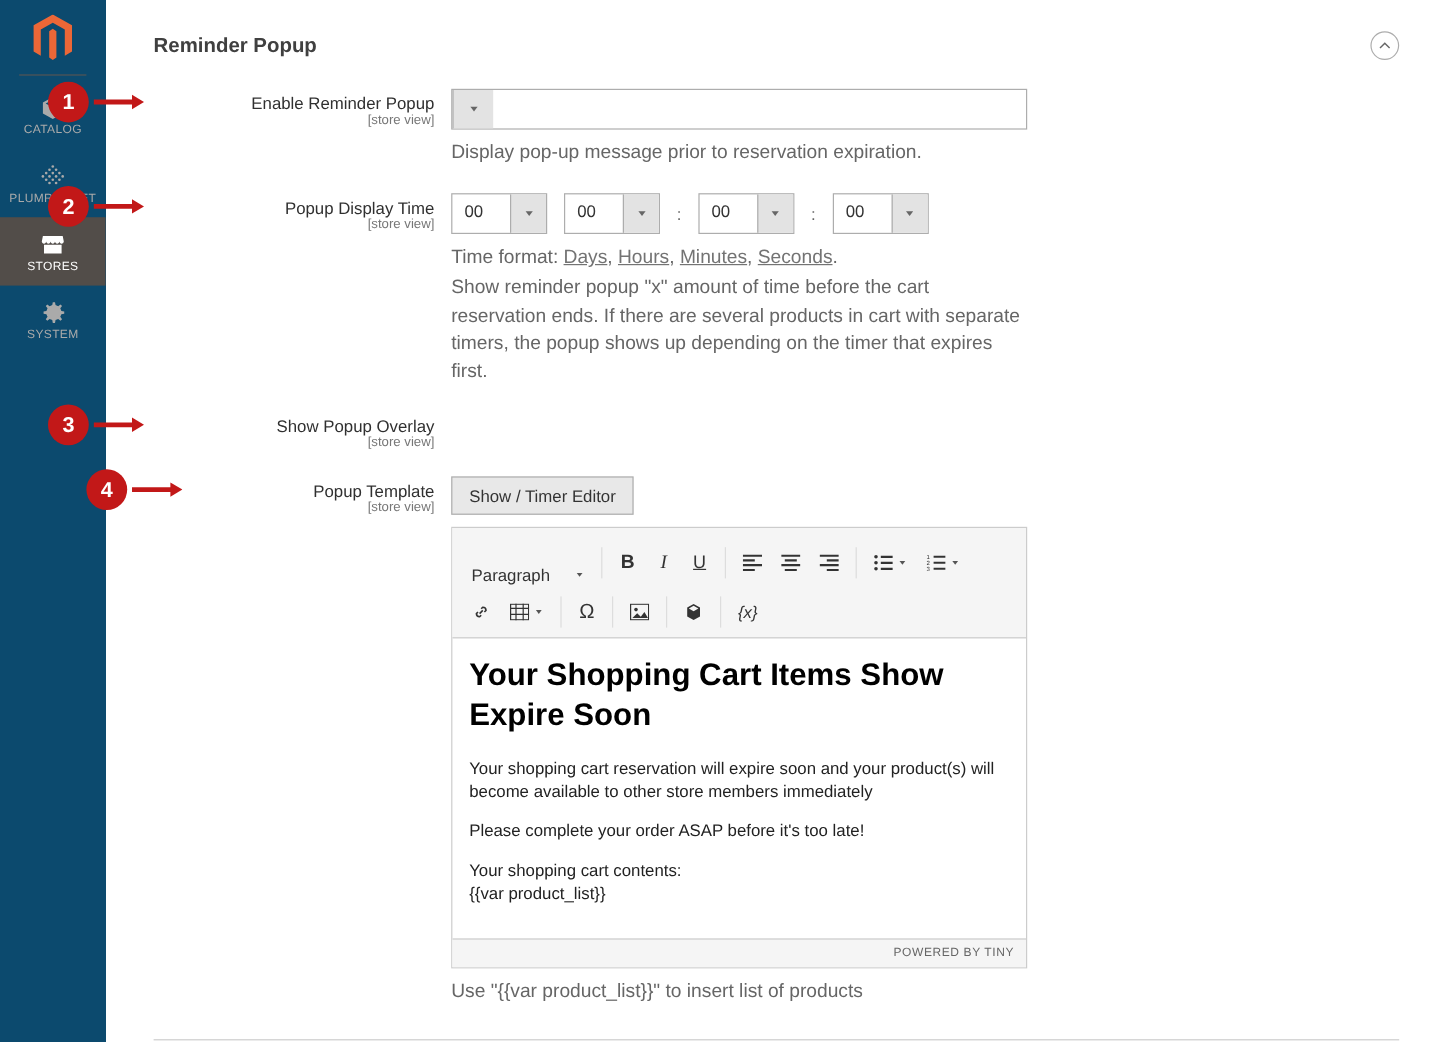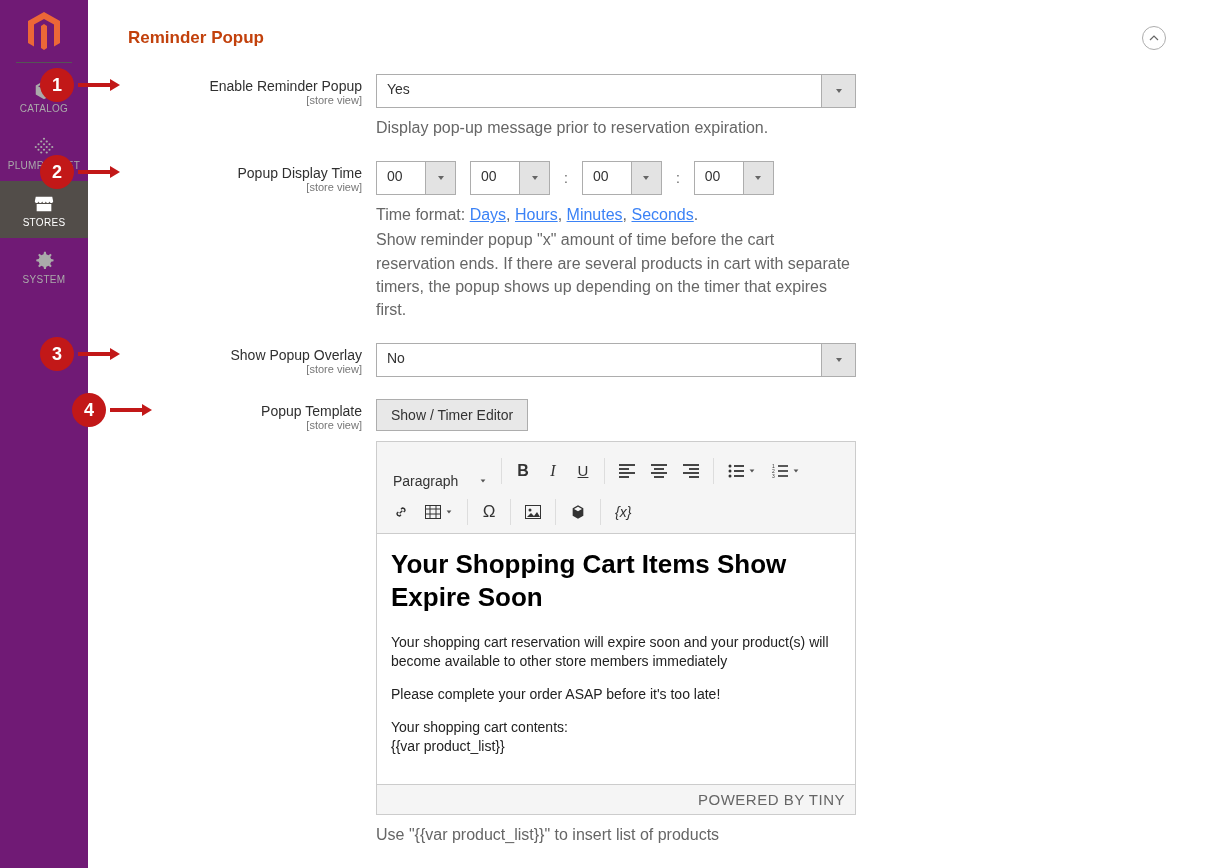--- a/index.html
+++ b/index.html
@@ -1,57 +1,57 @@
 <!DOCTYPE html>
 <html><head>
 <meta charset="utf-8">
 <style>
 * { box-sizing: border-box; margin: 0; padding: 0; }
 body { font-family: 'Helvetica Neue', Helvetica, Arial, sans-serif; background: #fff; color: #333; font-size: 14px; }
-.sidebar { position: fixed; left: 0; top: 0; width: 88px; height: 100vh; background: #701a75; display: flex; flex-direction: column; align-items: center; padding-top: 12px; }
+.sidebar { position: fixed; left: 0; top: 0; width: 88px; height: 100vh; background: #0c4a6e; display: flex; flex-direction: column; align-items: center; padding-top: 12px; }
 .logo { width: 40px; height: 40px; margin-bottom: 10px; display: flex; align-items: center; justify-content: center; }
 .sidebar-divider { width: 56px; height: 1px; background: #555; margin: 0 0 4px 0; }
 .nav-item { width: 88px; text-align: center; padding: 12px 0 10px 0; cursor: pointer; color: #aaa; }
 .nav-item.active { background: #524d49; color: #fff; }
 .nav-icon { display: flex; justify-content: center; margin-bottom: 2px; }
 .nav-label { font-size: 10px; letter-spacing: 0.3px; }
 .main { margin-left: 88px; padding: 20px 40px 40px 40px; }
 .section { margin-bottom: 0; }
 .section-header { display: flex; justify-content: space-between; align-items: center; padding: 6px 0 24px 0; }
-.section-title { font-size: 17px; color: #c2410c; font-weight: 600; }
+.section-title { font-size: 17px; color: #404040; font-weight: 600; }
 .collapse-btn { width: 24px; height: 24px; border: 1px solid #adadad; border-radius: 50%; display: flex; align-items: center; justify-content: center; cursor: pointer; background: #fff; }
 .field-row { display: flex; align-items: flex-start; margin-bottom: 22px; }
 .field-label-col { width: 248px; text-align: right; padding-right: 14px; padding-top: 4px; position: relative; }
 .field-label { font-size: 14px; color: #303030; }
 .field-scope { font-size: 11px; color: #777; display: block; margin-top: 0; }
 .field-input-col { flex: 1; max-width: 480px; }
 .annotation-badge { position: absolute; left: -88px; top: -6px; display: flex; align-items: center; }
 .badge-circle { width: 34px; height: 34px; background: #c21818; border-radius: 50%; color: #fff; display: flex; align-items: center; justify-content: center; font-weight: 700; font-size: 18px; }
 .badge-arrow { margin-left: 4px; }
 .select-box { display: flex; border: 1px solid #adadad; height: 34px; background: #fff; cursor: pointer; }
 .select-box.full { width: 100%; }
 .select-value { flex: 1; padding: 6px 10px; font-size: 14px; color: #333; }
 .select-caret { width: 34px; background: #e3e3e3; border-left: 1px solid #adadad; display: flex; align-items: center; justify-content: center; }
 .help-text { font-size: 16px; color: #666; margin-top: 8px; line-height: 1.45; }
-.help-text a { color: #3b82f6; text-decoration: underline; }
+.help-text a { color: #737373; text-decoration: underline; }
 .time-row { display: flex; align-items: center; gap: 14px; }
 .time-unit { display: flex; border: 1px solid #adadad; height: 34px; width: 80px; }
 .time-val { flex: 1; padding: 6px 10px; font-size: 14px; }
 .time-caret { width: 30px; background: #e3e3e3; border-left: 1px solid #adadad; display: flex; align-items: center; justify-content: center; cursor: pointer; }
 .colon { color: #666; }
 .editor-btn { background: #e8e8e8; border: 1px solid #adadad; padding: 7px 14px; font-size: 14px; cursor: pointer; color: #333; }
 .editor-wrap { margin-top: 10px; border: 1px solid #ccc; }
 .toolbar { background: #f5f5f5; border-bottom: 1px solid #ccc; padding: 6px 8px; display: flex; flex-wrap: wrap; align-items: center; gap: 0; }
 .tb-btn { padding: 5px 8px; cursor: pointer; display: flex; align-items: center; justify-content: center; min-width: 30px; height: 30px; }
 .tb-sel { padding: 4px 8px; display: flex; align-items: center; gap: 16px; cursor: pointer; font-size: 14px; min-width: 110px; justify-content: space-between; margin-top: 21px; }
 .tb-sep { width: 1px; height: 26px; background: #ddd; margin: 0 6px; }
 .editor-content { padding: 14px 14px 14px 14px; min-height: 240px; font-family: Verdana, Geneva, sans-serif; }
 .editor-content h2 { font-size: 26px; font-weight: 800; margin-bottom: 20px; line-height: 1.25; color: #000; }
 .editor-content p { font-size: 14px; margin-bottom: 14px; line-height: 1.35; color: #222; }
-.editor-footer { background: #f5f5f5; border-top: 1px solid #ccc; padding: 6px 10px; text-align: right; font-size: 15px; color: #666; letter-spacing: 0.5px; }
+.editor-footer { background: #f5f5f5; border-top: 1px solid #ccc; padding: 6px 10px; text-align: right; font-size: 10px; color: #666; letter-spacing: 0.5px; }
 .section-divider { border: none; border-top: 1px solid #ccc; margin: 28px 0 0 0; }
 .timer-header { display: flex; justify-content: space-between; align-items: center; padding: 22px 0 0 0; }
 .caret-down-svg, .caret-up-svg { width: 10px; height: 10px; }
 </style>
 </head>
 <body>
 
 <div class="sidebar">
   <div class="logo">
     <svg width="36" height="40" viewBox="0 0 36 40">
@@ -127,21 +127,20 @@
           <svg class="badge-arrow" width="42" height="16">
               <line x1="0" y1="8" x2="34" y2="8" stroke="#c21818" stroke-width="4"></line>
               <path d="M32 2 L42 8 L32 14 Z" fill="#c21818"></path>
             </svg>
         </div>
         <span class="field-label">Enable Reminder Popup</span>
         <span class="field-scope">[store view]</span>
       </div>
       <div class="field-input-col">
         <div class="select-box full">
-          <div class="select-value">Yes</div>
           <div class="select-caret">
               <svg class="caret-down-svg" viewBox="0 0 10 10">
                 <path d="M2 3 L5 7 L8 3 Z" fill="#666"></path>
               </svg>
             </div>
         </div>
         <div class="help-text">Display pop-up message prior to reservation expiration.</div>
       </div>
     </div>
 
@@ -206,30 +205,20 @@
         <div class="annotation-badge">
           <div class="badge-circle">3</div>
           <svg class="badge-arrow" width="42" height="16">
               <line x1="0" y1="8" x2="34" y2="8" stroke="#c21818" stroke-width="4"></line>
               <path d="M32 2 L42 8 L32 14 Z" fill="#c21818"></path>
             </svg>
         </div>
         <span class="field-label">Show Popup Overlay</span>
         <span class="field-scope">[store view]</span>
       </div>
-      <div class="field-input-col">
-        <div class="select-box full">
-          <div class="select-value">No</div>
-          <div class="select-caret">
-              <svg class="caret-down-svg" viewBox="0 0 10 10">
-                <path d="M2 3 L5 7 L8 3 Z" fill="#666"></path>
-              </svg>
-            </div>
-        </div>
-      </div>
     </div>
 
     <div class="field-row">
       <div class="field-label-col">
         <div class="annotation-badge" style="left:-56px">
           <div class="badge-circle">4</div>
           <svg class="badge-arrow" width="42" height="16">
               <line x1="0" y1="8" x2="34" y2="8" stroke="#c21818" stroke-width="4"></line>
               <path d="M32 2 L42 8 L32 14 Z" fill="#c21818"></path>
             </svg>

